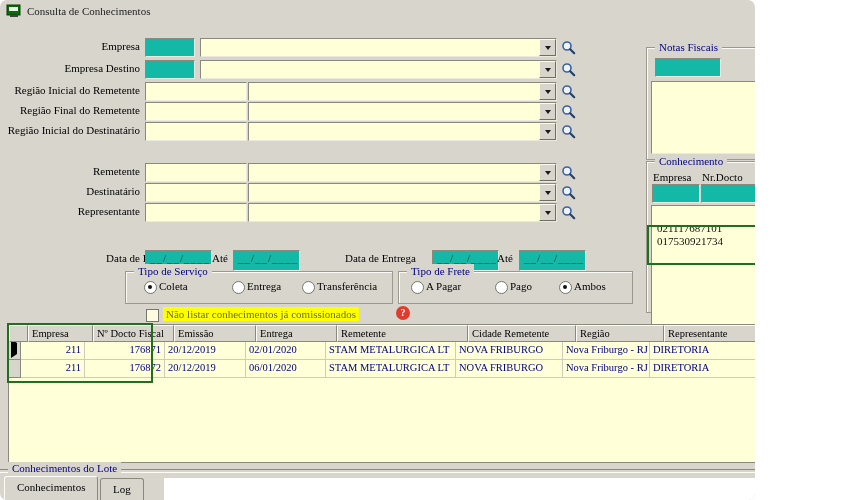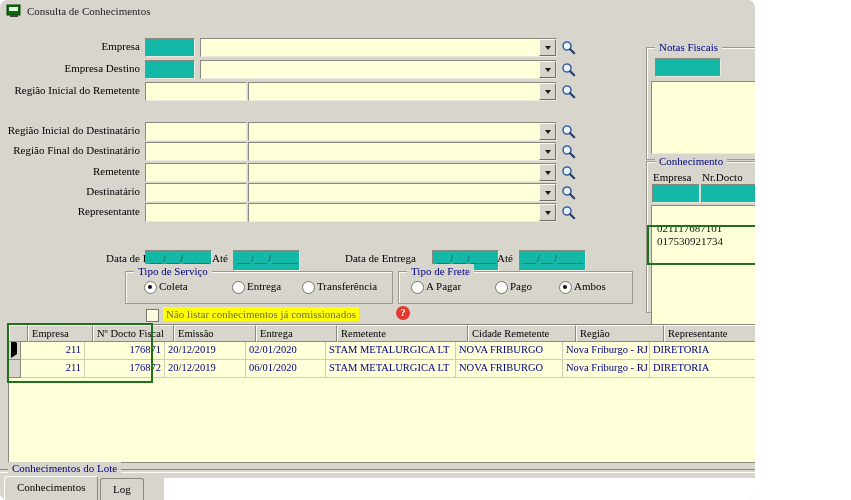--- a/index.html
+++ b/index.html
@@ -158,52 +158,52 @@
         </span>
     </span>
     <button class="lens-btn">
       <svg width="15" height="15" viewBox="0 0 15 15">
           <circle cx="6" cy="6" r="4" fill="#eef3fa" stroke="#3a62a0" stroke-width="1.6"></circle>
           <line x1="9.2" y1="9.2" x2="13.2" y2="13.2" stroke="#24406b" stroke-width="2.2" stroke-linecap="round"></line>
         </svg>
     </button>
   </div>
 
+  <div class="frow" style="top:102px">
+    <span class="flabel">Região Final do Remetente</span>
+    <span class="box inp-b cream"></span>
+    <span class="box combo combo-b">
+      <span class="cbtn">
+          <span class="arr"></span>
+        </span>
+    </span>
+    <button class="lens-btn">
+      <svg width="15" height="15" viewBox="0 0 15 15">
+          <circle cx="6" cy="6" r="4" fill="#eef3fa" stroke="#3a62a0" stroke-width="1.6"></circle>
+          <line x1="9.2" y1="9.2" x2="13.2" y2="13.2" stroke="#24406b" stroke-width="2.2" stroke-linecap="round"></line>
+        </svg>
+    </button>
+  </div>
 
   <div class="frow" style="top:122px">
     <span class="flabel">Região  Inicial do Destinatário</span>
     <span class="box inp-b cream"></span>
     <span class="box combo combo-b">
       <span class="cbtn">
           <span class="arr"></span>
         </span>
     </span>
     <button class="lens-btn">
       <svg width="15" height="15" viewBox="0 0 15 15">
           <circle cx="6" cy="6" r="4" fill="#eef3fa" stroke="#3a62a0" stroke-width="1.6"></circle>
           <line x1="9.2" y1="9.2" x2="13.2" y2="13.2" stroke="#24406b" stroke-width="2.2" stroke-linecap="round"></line>
         </svg>
     </button>
   </div>
 
-  <div class="frow" style="top:142px">
-    <span class="flabel">Região Final do Destinatário</span>
-    <span class="box inp-b cream"></span>
-    <span class="box combo combo-b">
-      <span class="cbtn">
-          <span class="arr"></span>
-        </span>
-    </span>
-    <button class="lens-btn">
-      <svg width="15" height="15" viewBox="0 0 15 15">
-          <circle cx="6" cy="6" r="4" fill="#eef3fa" stroke="#3a62a0" stroke-width="1.6"></circle>
-          <line x1="9.2" y1="9.2" x2="13.2" y2="13.2" stroke="#24406b" stroke-width="2.2" stroke-linecap="round"></line>
-        </svg>
-    </button>
-  </div>
 
   <div class="frow" style="top:163px">
     <span class="flabel">Remetente</span>
     <span class="box inp-b cream"></span>
     <span class="box combo combo-b">
       <span class="cbtn">
           <span class="arr"></span>
         </span>
     </span>
     <button class="lens-btn">

